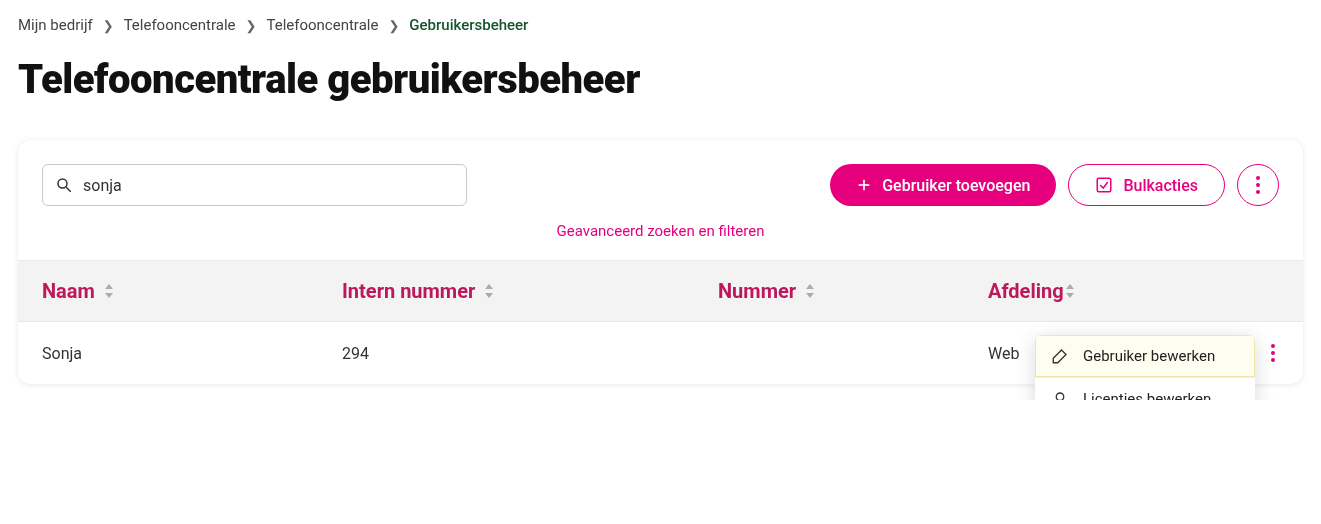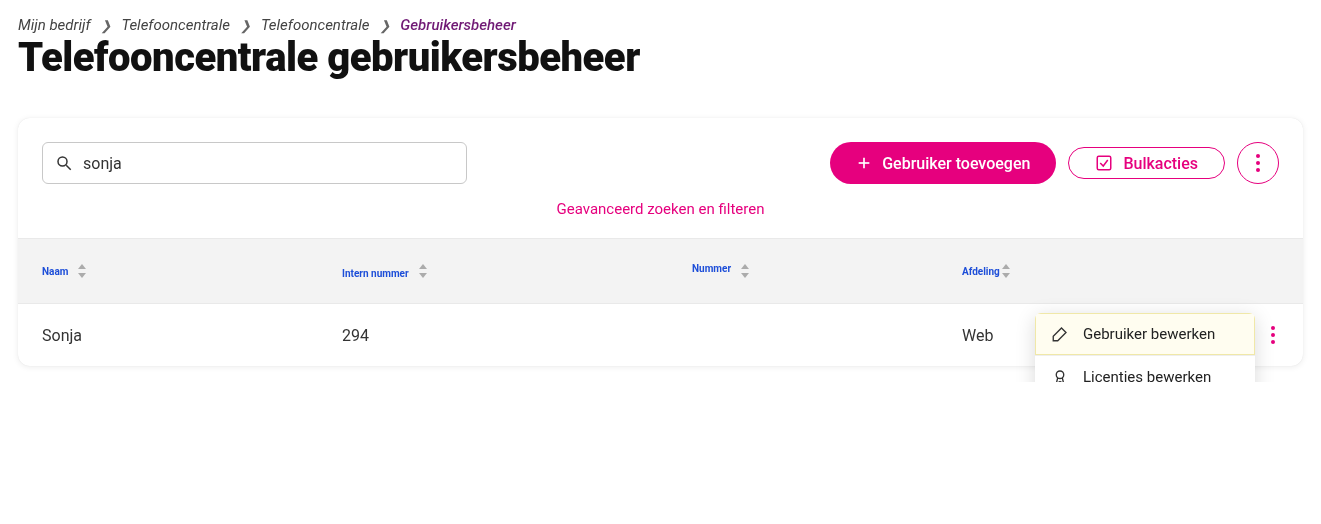--- a/index.html
+++ b/index.html
@@ -10,30 +10,30 @@
     }
     body {
       background: #ffffff;
       padding: 16px 18px;
       width: 1321px;
     }
     .breadcrumb {
       display: flex;
       align-items: center;
       gap: 10px;
+      margin-bottom: 22px;
       color: #444;
       font-size: 15px;
-      font-style: italic;
     }
     .breadcrumb-link {
       cursor: pointer;
       color: #444;
     }
     .breadcrumb-current {
-      color: #701a75;
+      color: #14532d;
       font-weight: 500;
     }
     .chev {
       color: #666;
       font-size: 13px;
     }
     .page-title {
       font-size: 40px;
       font-weight: 900;
       color: #111;
@@ -94,21 +94,21 @@
       cursor: pointer;
     }
     .btn-primary svg { width: 16px; height: 16px; }
     .btn-outline {
       display: flex;
       align-items: center;
       gap: 10px;
       background: #fff;
       color: #e6007e;
       border: 1.5px solid #e6007e;
-      height: 32px;
+      height: 42px;
       padding: 0 26px;
       border-radius: 21px;
       font-size: 16px;
       font-weight: 500;
       cursor: pointer;
     }
     .btn-outline svg { width: 18px; height: 18px; }
     .btn-circle {
       width: 42px;
       height: 42px;
@@ -138,37 +138,37 @@
       color: #e6007e;
       cursor: pointer;
       text-align: center;
     }
     .table-head {
       display: flex;
       align-items: center;
       background: #f3f3f3;
       border-top: 1px solid #e9e9e9;
       border-bottom: 1px solid #e9e9e9;
-      padding: 24px 24px;
+      padding: 18px 24px;
       font-weight: 700;
-      font-size: 10px;
-      color: #1d4ed8;
+      font-size: 20px;
+      color: #be185d;
     }
     .table-row {
       display: flex;
       align-items: center;
       padding: 18px 24px;
       font-size: 16px;
       color: #333;
       border-bottom-left-radius: 12px;
       border-bottom-right-radius: 12px;
     }
     .col-name { width: 300px; display: flex; align-items: center; gap: 8px;}
-    .col-intern { width: 350px; display: flex; align-items: flex-end; gap: 8px;}
-    .col-nummer { width: 270px; display: flex; align-items: flex-start; gap: 8px;}
+    .col-intern { width: 350px; display: flex; align-items: center; gap: 8px;}
+    .col-nummer { width: 270px; display: flex; align-items: center; gap: 8px; margin-left: 26px;}
     .col-afdeling { flex: 1; display: flex; align-items: center; }
     .col-actions { width: 30px; display: flex; justify-content: flex-end; }
     .sort-icon {
       width: 12px; height: 16px; position: relative; opacity: .5;
     }
     .sort-icon::before, .sort-icon::after {
       content: ""; position: absolute; left: 2px; border-left: 4px solid transparent; border-right: 4px solid transparent;
     }
     .sort-icon::before { top: 1px; border-bottom: 5px solid #666; }
     .sort-icon::after { bottom: 1px; border-top: 5px solid #666; }

